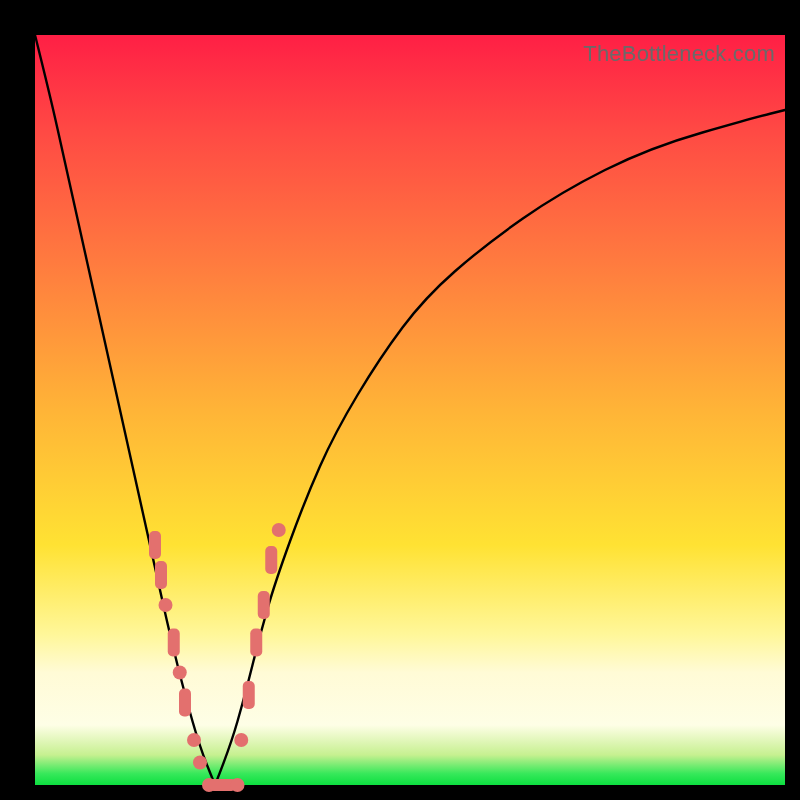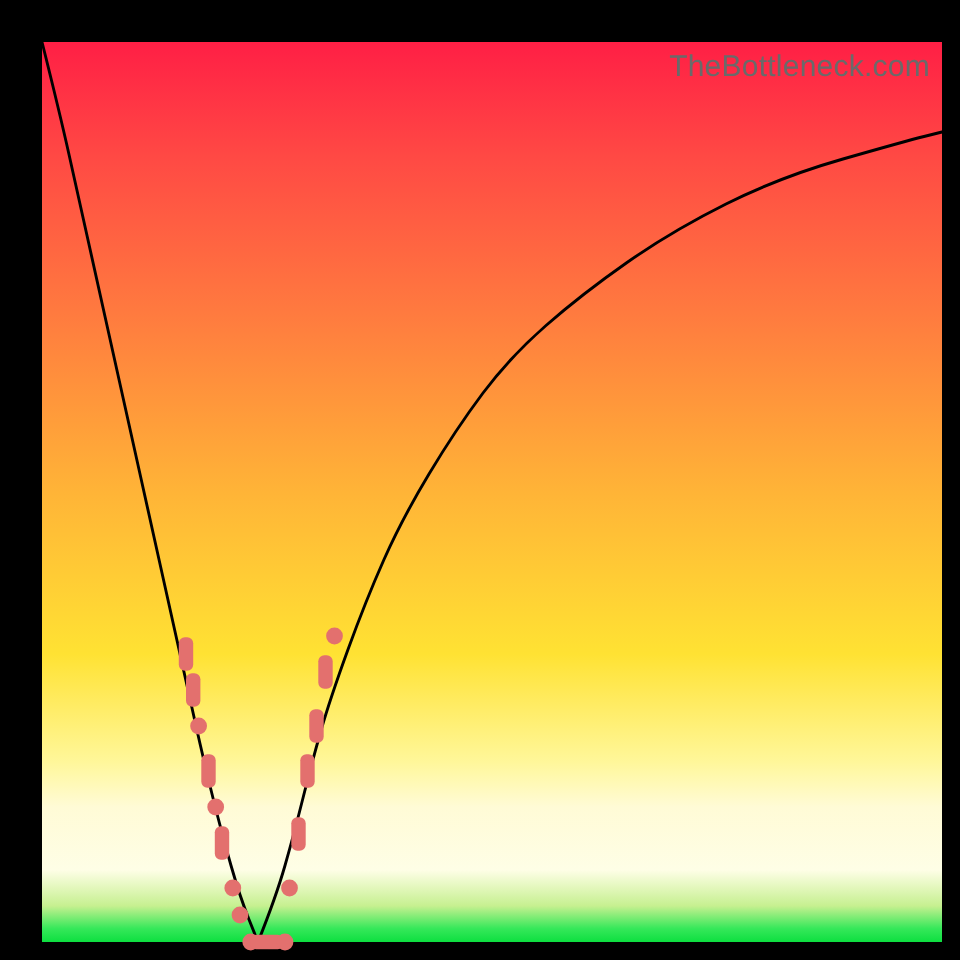--- a/index.html
+++ b/index.html
@@ -39,21 +39,21 @@
       #c6f090 96%,
       #36e85a 98.5%,
       #0ddf40 100%
     );
   }
   .watermark {
     position: absolute;
     top: 6px;
     right: 10px;
     color: #6a6a6a;
-    font-size: 25px;
+    font-size: 22px;
     font-weight: 500;
     letter-spacing: 0.2px;
     user-select: none;
   }
   svg.curve {
     position: absolute;
     left: 0;
     top: 0;
     width: 750px;
     height: 750px;

